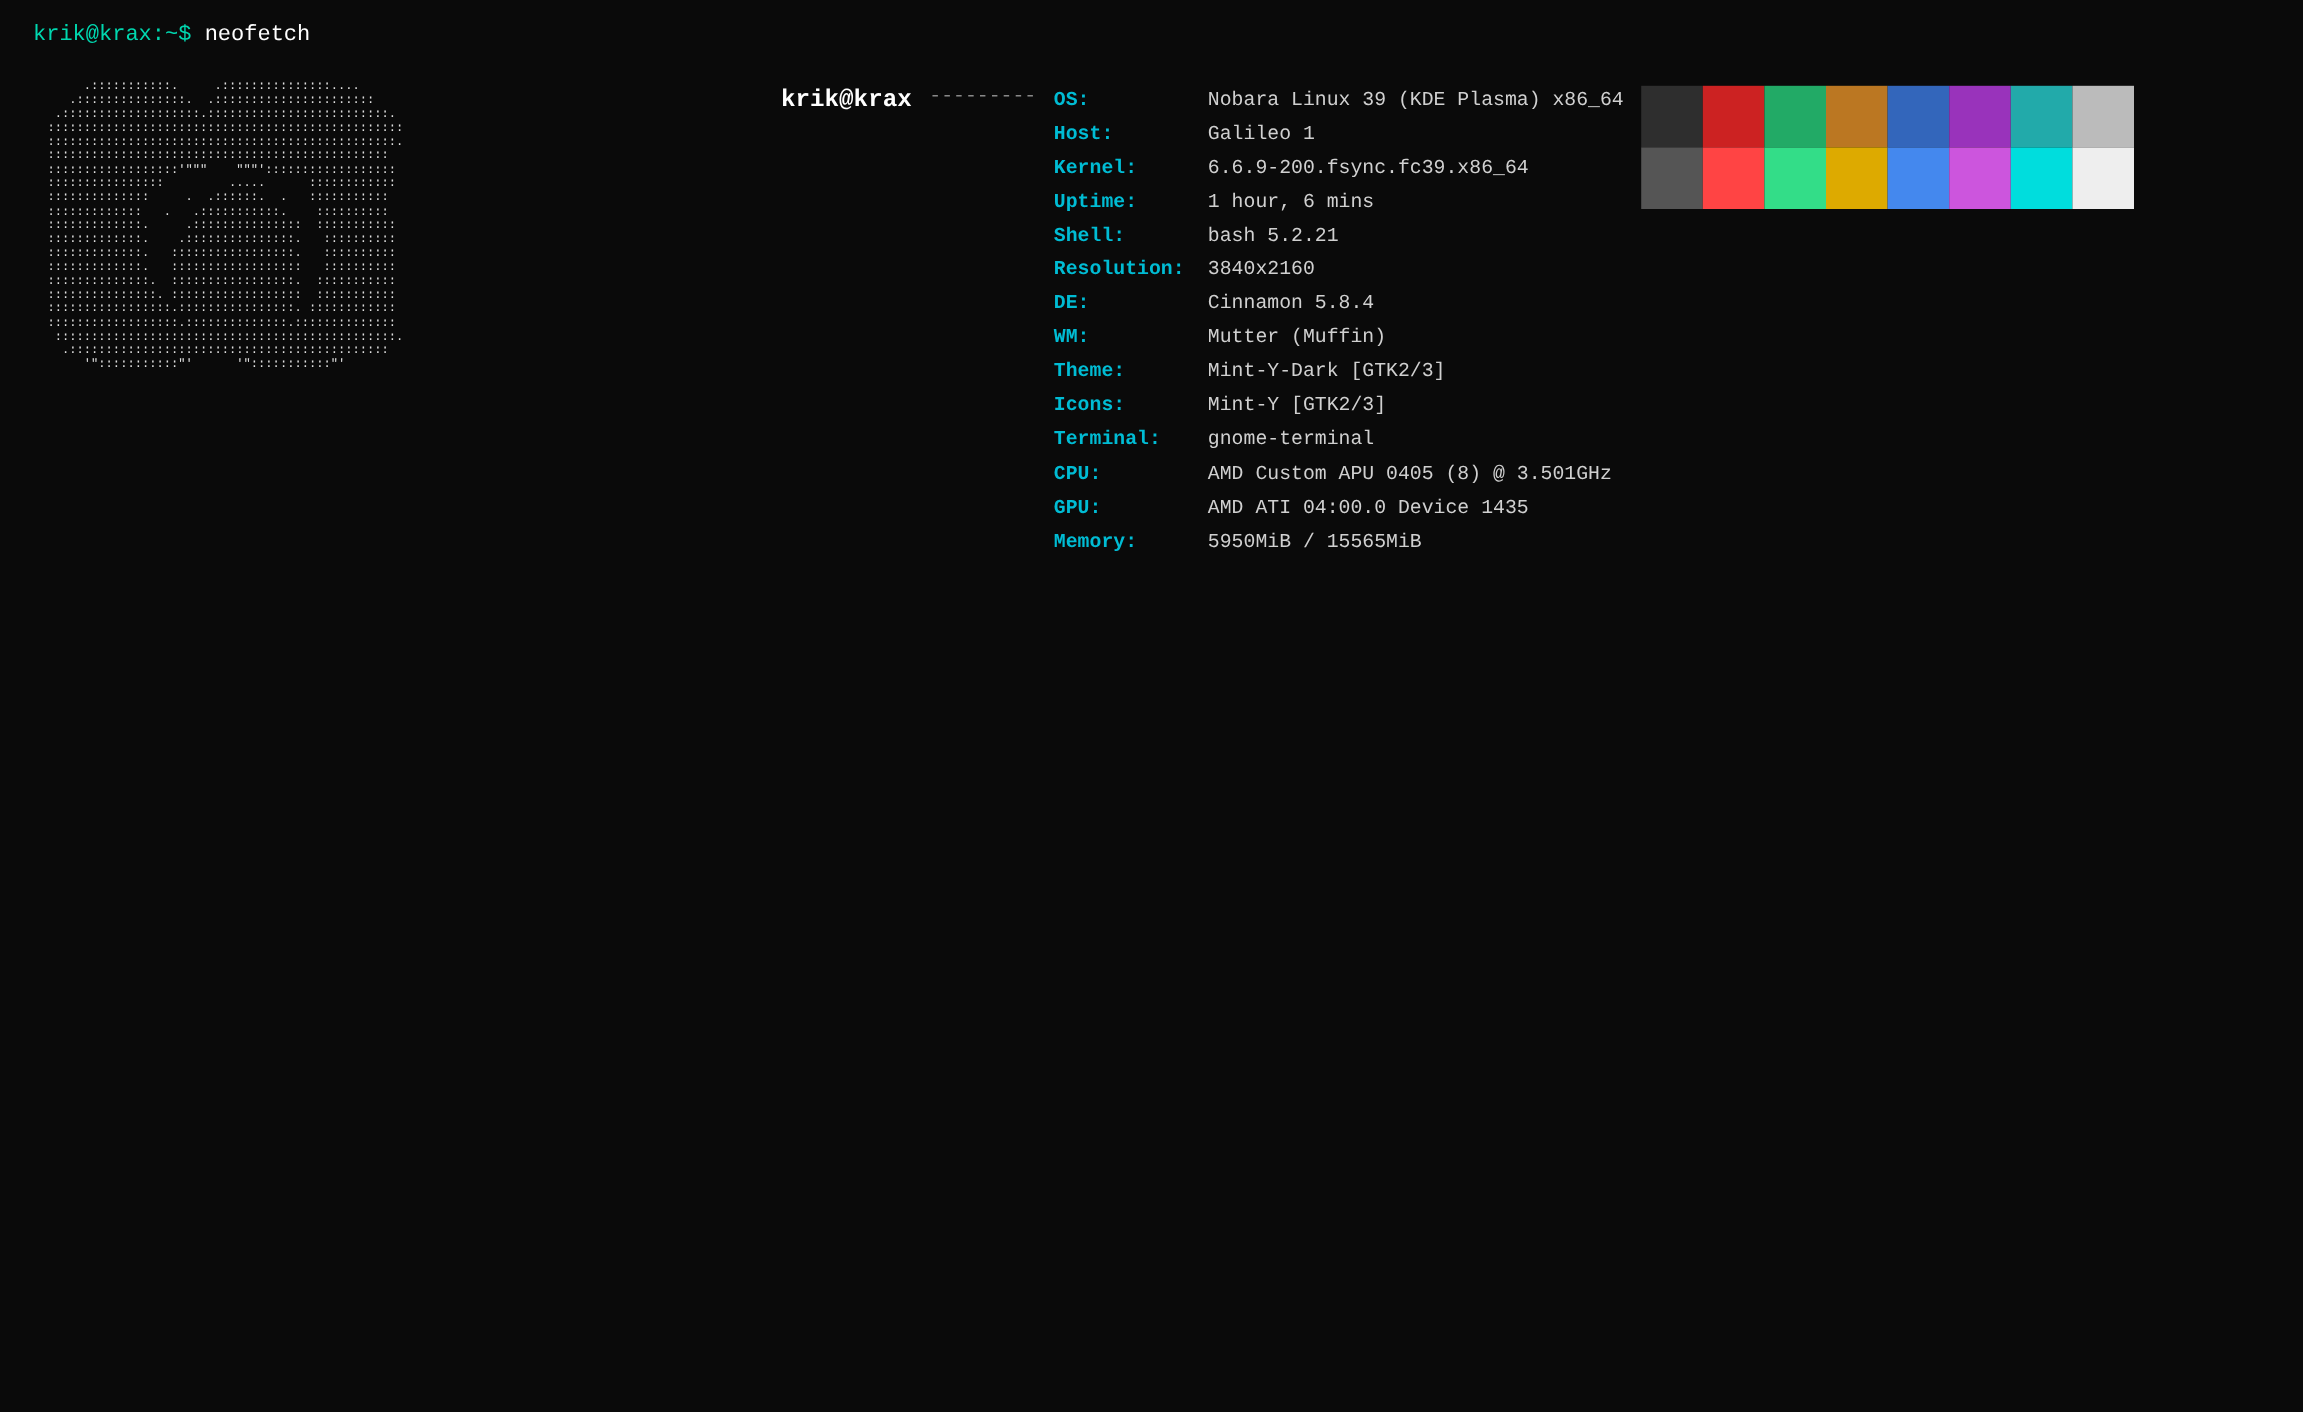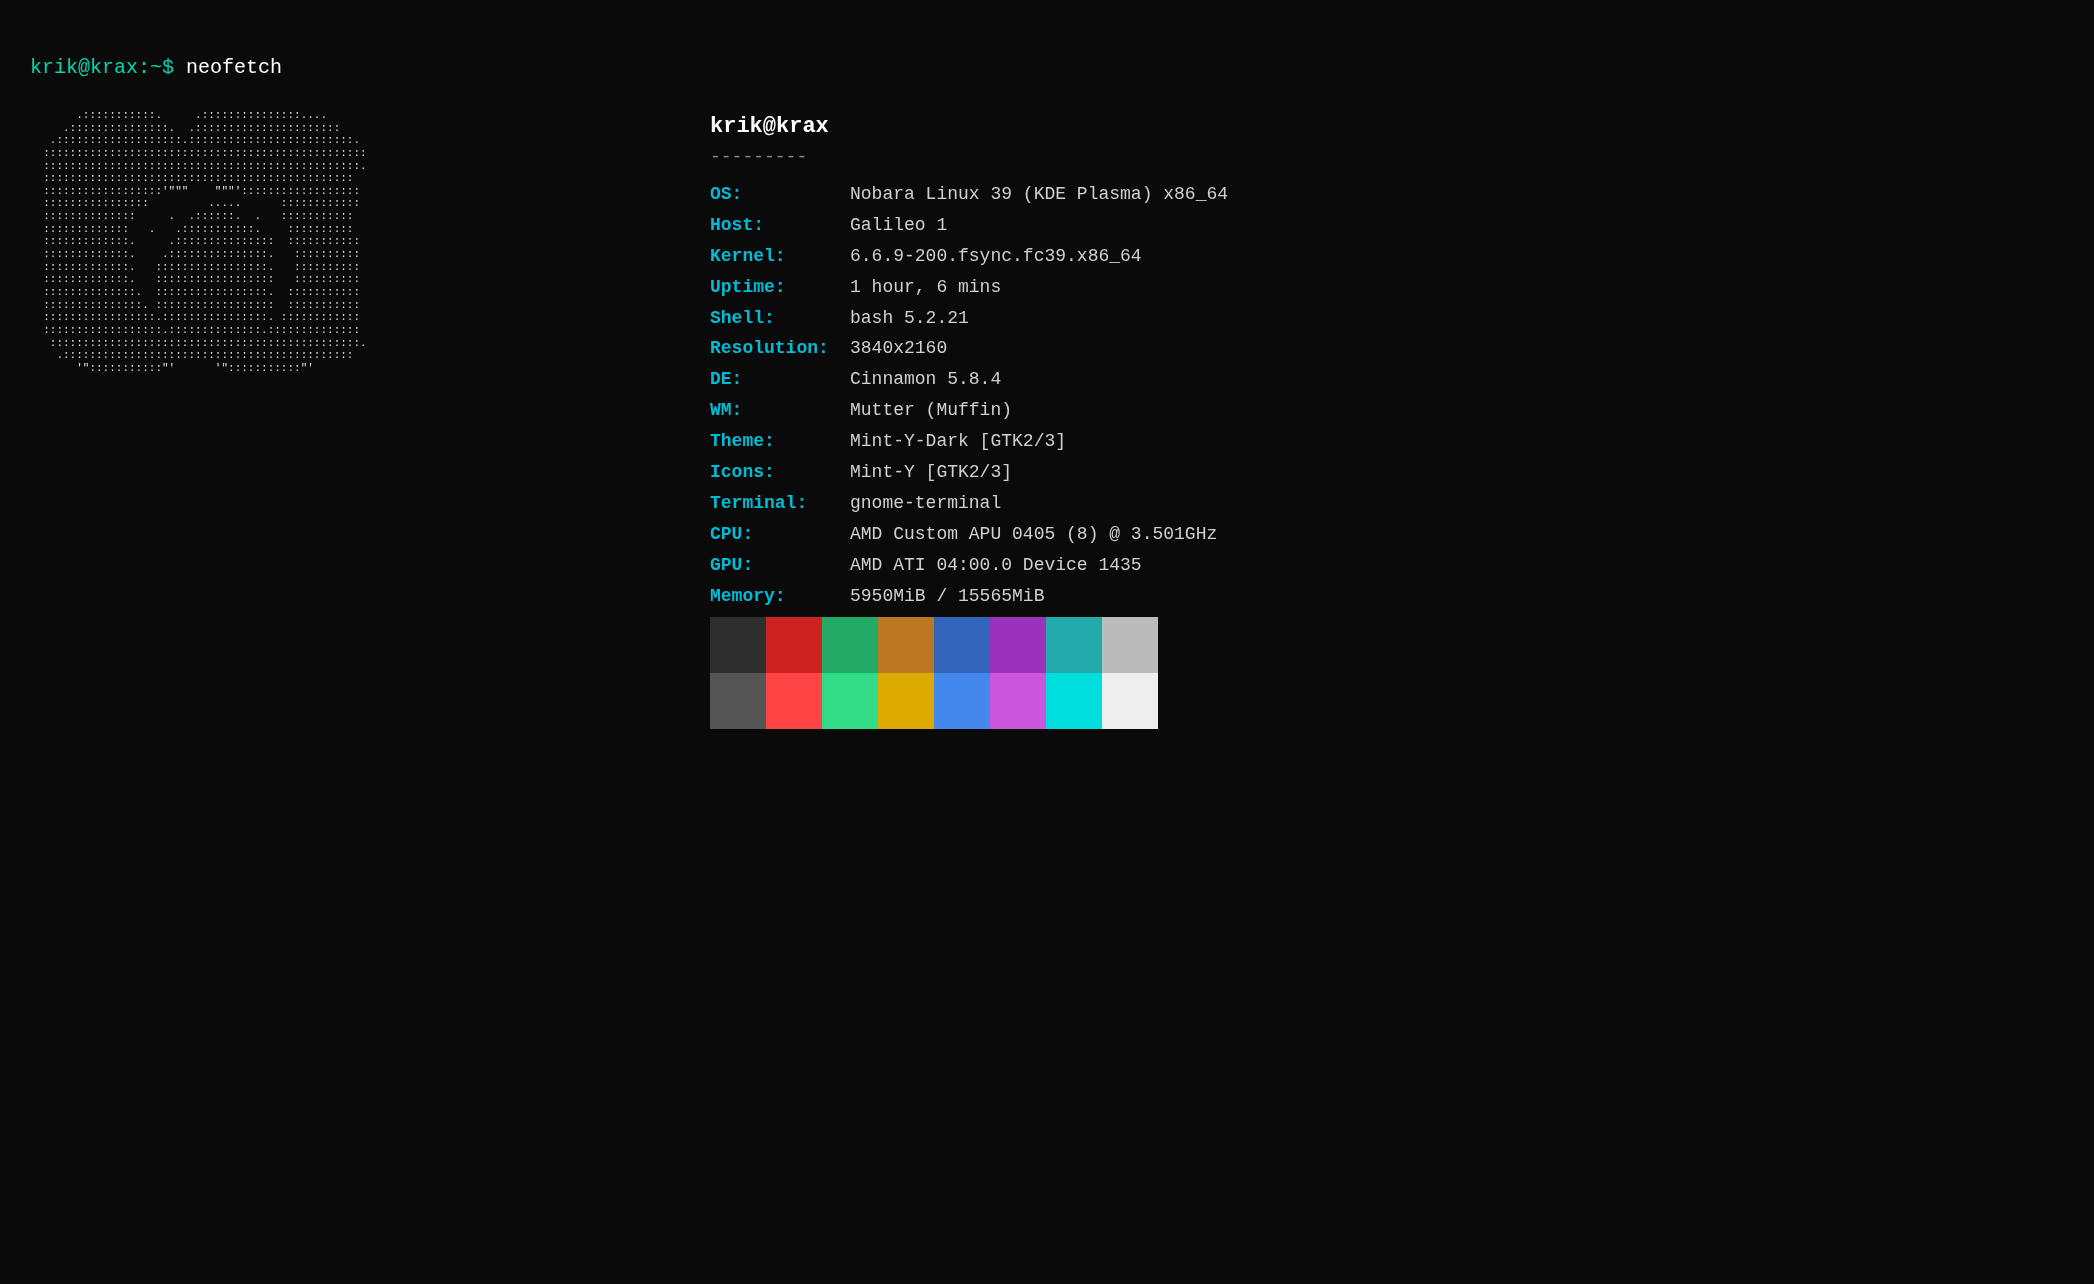--- a/index.html
+++ b/index.html
@@ -8,21 +8,20 @@
       color: #d0d0d0;
       font-family: 'Courier New', Courier, monospace;
       font-size: 18px;
       min-height: 100vh;
       padding: 20px 30px;
     }
     .prompt-line {
       color: #00d7af;
       font-size: 20px;
       margin-bottom: 30px;
-      margin-top: 36px;
     }
     .prompt-user { color: #00d7af; }
     .prompt-command { color: #ffffff; }
     .main-content {
       display: flex;
       flex-direction: row;
       gap: 60px;
       align-items: flex-start;
     }
     .ascii-art {
@@ -31,22 +30,22 @@
       color: #e0e0e0;
       font-size: 11px;
       line-height: 1.15;
       letter-spacing: 0px;
       white-space: pre;
       font-family: 'Courier New', Courier, monospace;
     }
     .info-panel {
       flex: 1;
       display: flex;
-      flex-direction: column;
-      gap: 4px;
+      flex-direction: row;
+      gap: 16px;
       padding-top: 5px;
     }
     .info-title {
       font-size: 22px;
       font-weight: bold;
       color: #ffffff;
       margin-bottom: 4px;
     }
     .info-separator {
       color: #888;

